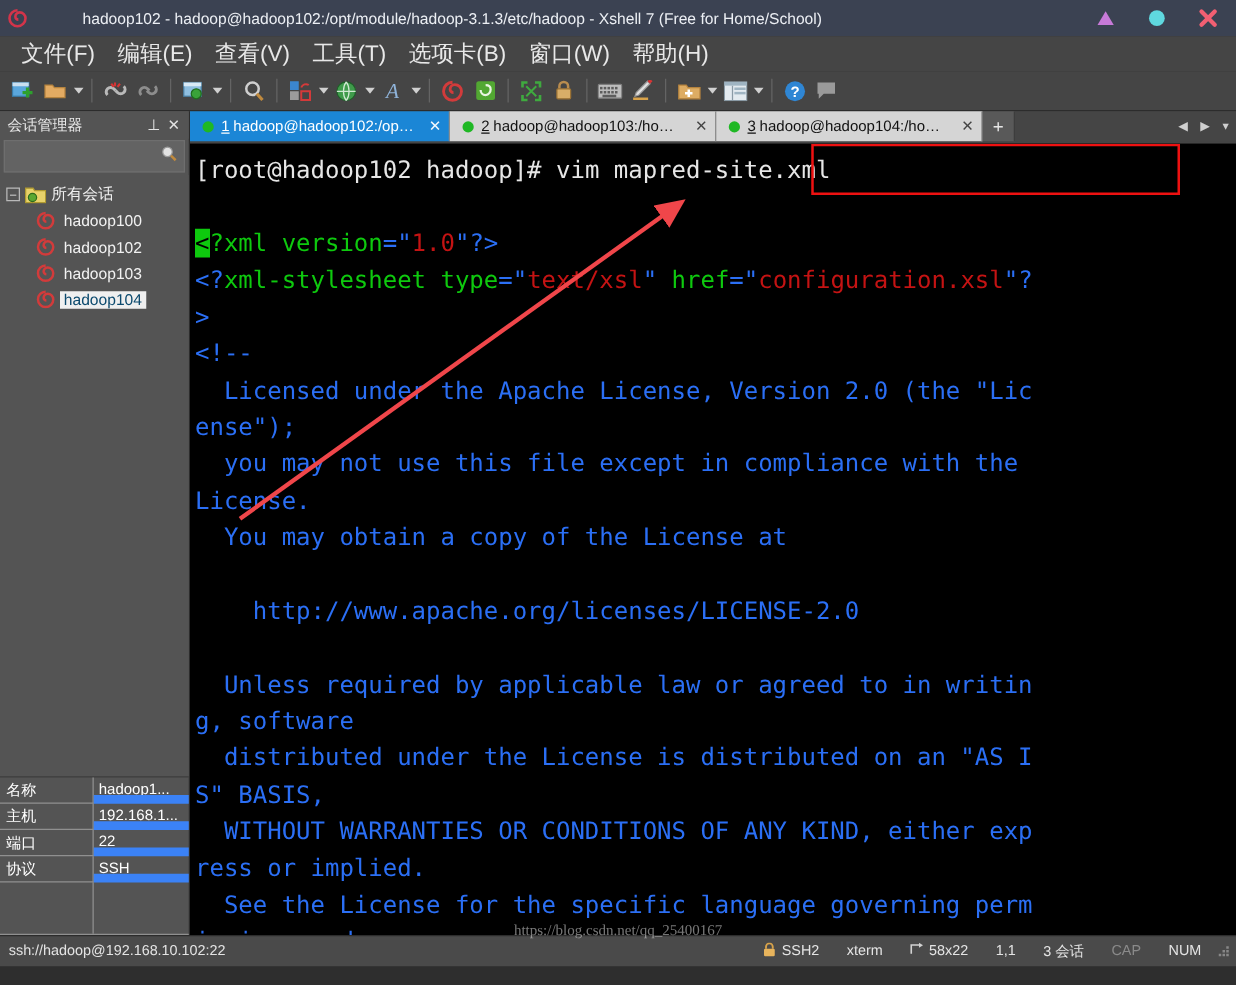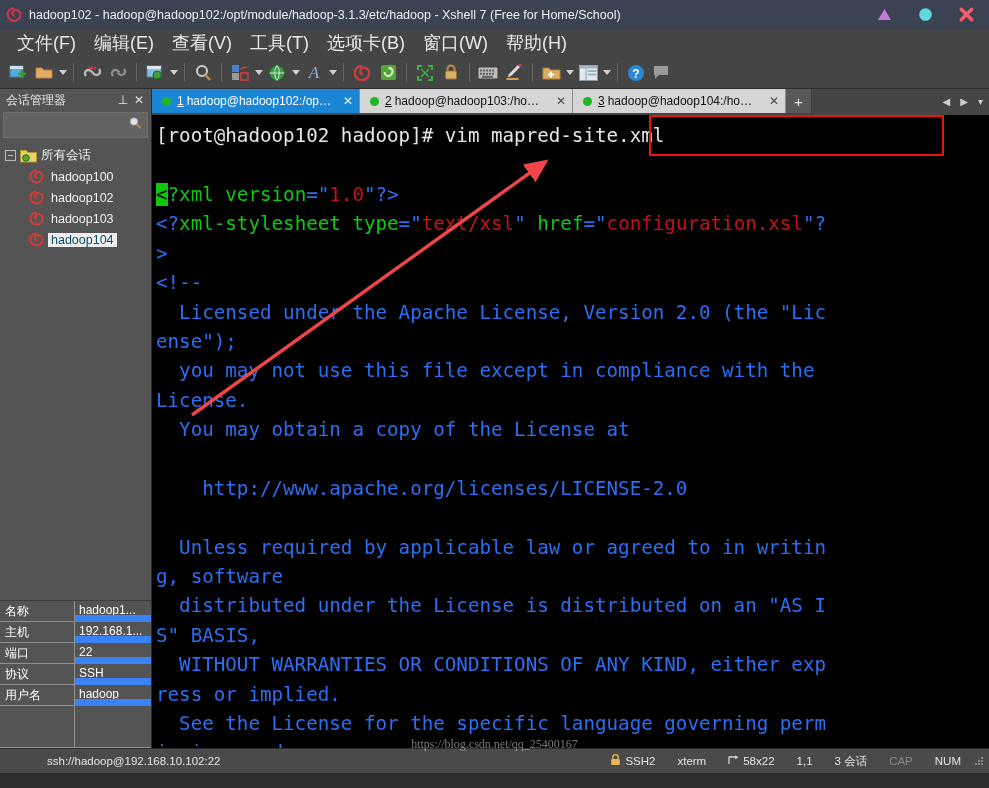--- a/index.html
+++ b/index.html
@@ -12,20 +12,21 @@
 
   
   #titlebar {
     height: 29px;
     background: #3b4252;
     display: flex;
     align-items: center;
     padding: 0 8px 0 6px;
     color: #eceff4;
     font-size: 12.5px;
+    gap: 37px;
   }
   #titlebar .app-icon {
     width: 16px; height: 16px;
     margin-right: 7px;
     flex: 0 0 auto;
     display: flex; align-items: center; justify-content: center;
   }
   #title-text { flex: 1 1 auto; white-space: nowrap; overflow: hidden; }
   .wctrls { display: flex; align-items: center; gap: 23px; margin-right: 6px; }
   .wctrl { width: 18px; height: 18px; display: flex; align-items: center; justify-content: center; cursor: default; }
@@ -178,21 +179,21 @@
 
   
   #statusbar {
     height: 25px;
     background: #4a4a4a;
     border-top: 1px solid #2c2c2c;
     display: flex; align-items: center;
     color: #e4e4e4; font-size: 11.5px;
     position: relative;
   }
-  #sb-left { padding-left: 7px; flex: 0 0 auto; margin-left: 40px; }
+  #sb-left { padding-left: 7px; flex: 0 0 auto; }
   #sb-spacer { flex: 1 1 auto; }
   .st-cell { padding: 0 11px; display: flex; align-items: center; gap: 4px; white-space: nowrap; }
   .st-dim { color: #8a8a8a; }
   #watermark {
     position: absolute; left: 0; top: -12px; width: 100%;
     text-align: center;
     font-size: 12px; color: #d8d8d8; opacity: .55;
     pointer-events: none; white-space: nowrap;
     font-family: Liberation Serif, serif;
   }
@@ -513,24 +514,20 @@
         <span class="prop-v">192.168.1...</span>
       </div>
       <div class="prop-row">
         <span class="prop-k">端口</span>
         <span class="prop-v">22</span>
       </div>
       <div class="prop-row">
         <span class="prop-k">协议</span>
         <span class="prop-v">SSH</span>
       </div>
-      <div class="prop-row">
-        <span class="prop-k">用户名</span>
-        <span class="prop-v">hadoop</span>
-      </div>
       <div id="sb-fill">
           <span class="l"></span>
         </div>
     </div>
   </div>
 
   <div id="rightcol">
 
     <div id="tabbar">
       <div class="tab active" style="width:208px;">

